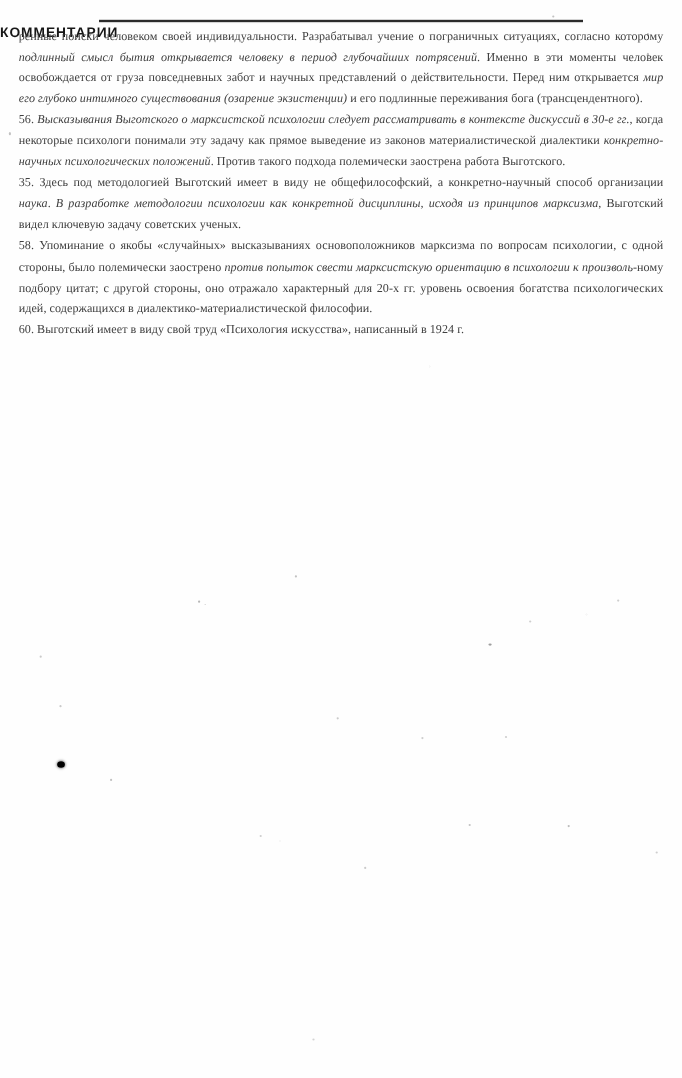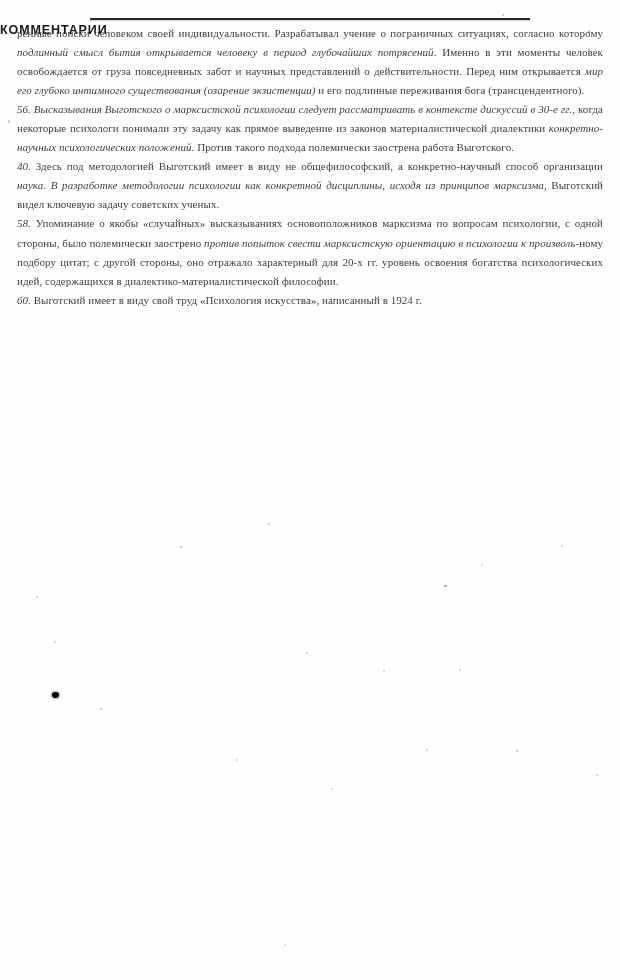--- a/index.html
+++ b/index.html
@@ -107,40 +107,40 @@
     color: #404040;
   }
   .textblock p {
     margin: 0;
     text-align: justify;
     text-indent: 0;
     hyphens: manual;
   }
   .textblock p + p { margin-top: 0; }
   i, .it { font-style: italic; }
-  .num { font-style: italic; }
+  .num { }
   
   .textblock p { text-align-last: left; }
 </style>
 </head>
 <body>
 
 <div class="page">
 
   <div class="hrule"></div>
 
   <div class="header-title">КОММЕНТАРИИ</div>
 
   <div class="textblock">
 
     <p>ренные поиски человеком своей индивидуальности. Разрабатывал учение о пограничных ситуациях, согласно которому <i>подлинный смысл бытия открывается человеку в период глубочайших потрясений</i>. Именно в эти моменты человек освобождается от груза повседневных забот и научных представлений о действительности. Перед ним открывается <i>мир его глубоко интимного существования (озарение экзистенции)</i> и его подлинные переживания бога (трансцендентного).</p>
 
     <p><span class="num">56.</span> <i>Высказывания Выготского о марксистской психологии следует рассматривать в контексте дискуссий в 30-е гг.</i>, когда некоторые психологи понимали эту задачу как прямое выведение из законов материалистической диалектики <i>конкретно-научных психологических положений</i>. Против такого подхода полемически заострена работа Выготского.</p>
 
-    <p><span class="num">40.</span> Здесь под методологией Выготский имеет в виду не общефилософский, а конкретно-научный способ организации <i>наука</i>. <i>В разработке методологии психологии как конкретной дисциплины, исходя из принципов марксизма</i>, Выготский видел ключевую задачу советских ученых.</p>
+    <p><span class="num">35.</span> Здесь под методологией Выготский имеет в виду не общефилософский, а конкретно-научный способ организации <i>наука</i>. <i>В разработке методологии психологии как конкретной дисциплины, исходя из принципов марксизма</i>, Выготский видел ключевую задачу советских ученых.</p>
 
     <p><span class="num">58.</span> Упоминание о якобы «случайных» высказываниях основоположников марксизма по вопросам психологии, с одной стороны, было полемически заострено <i>против попыток свести марксистскую ориентацию в психологии к произволь-</i>ному подбору цитат; с другой стороны, оно отражало характерный для 20-х гг. уровень освоения богатства психологических идей, содержащихся в диалектико-материалистической философии.</p>
 
 
     <p><span class="num">60.</span> Выготский имеет в виду свой труд «Психология искусства», написанный в 1924 г.</p>
 
 
   </div>
 
   <div class="grain"></div>

